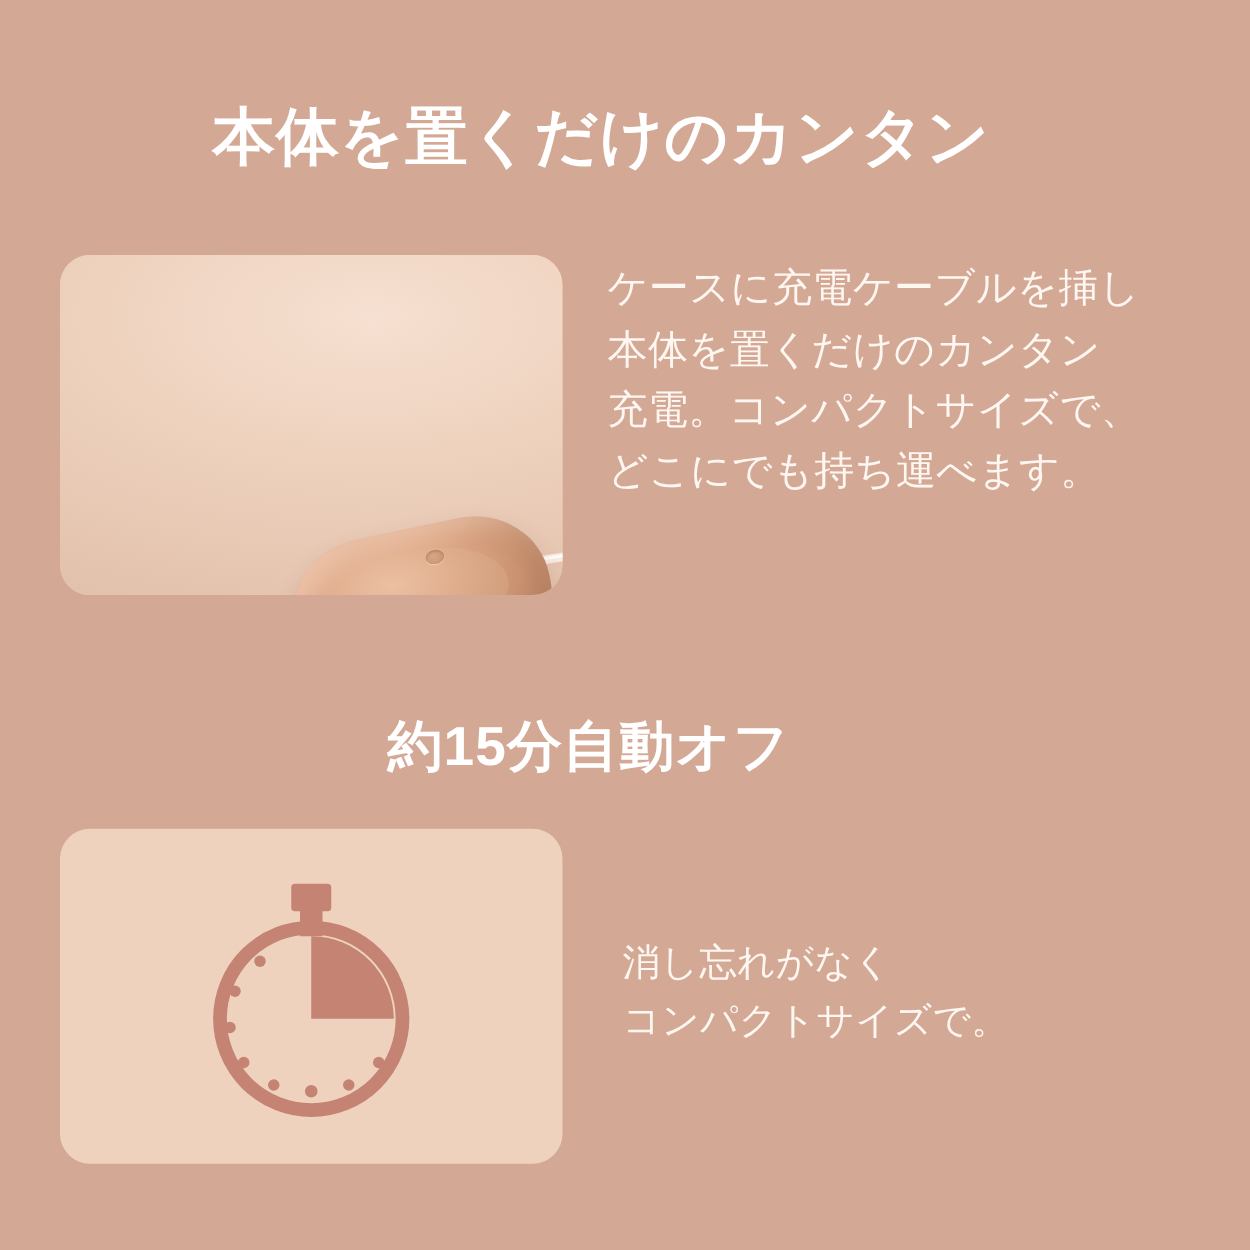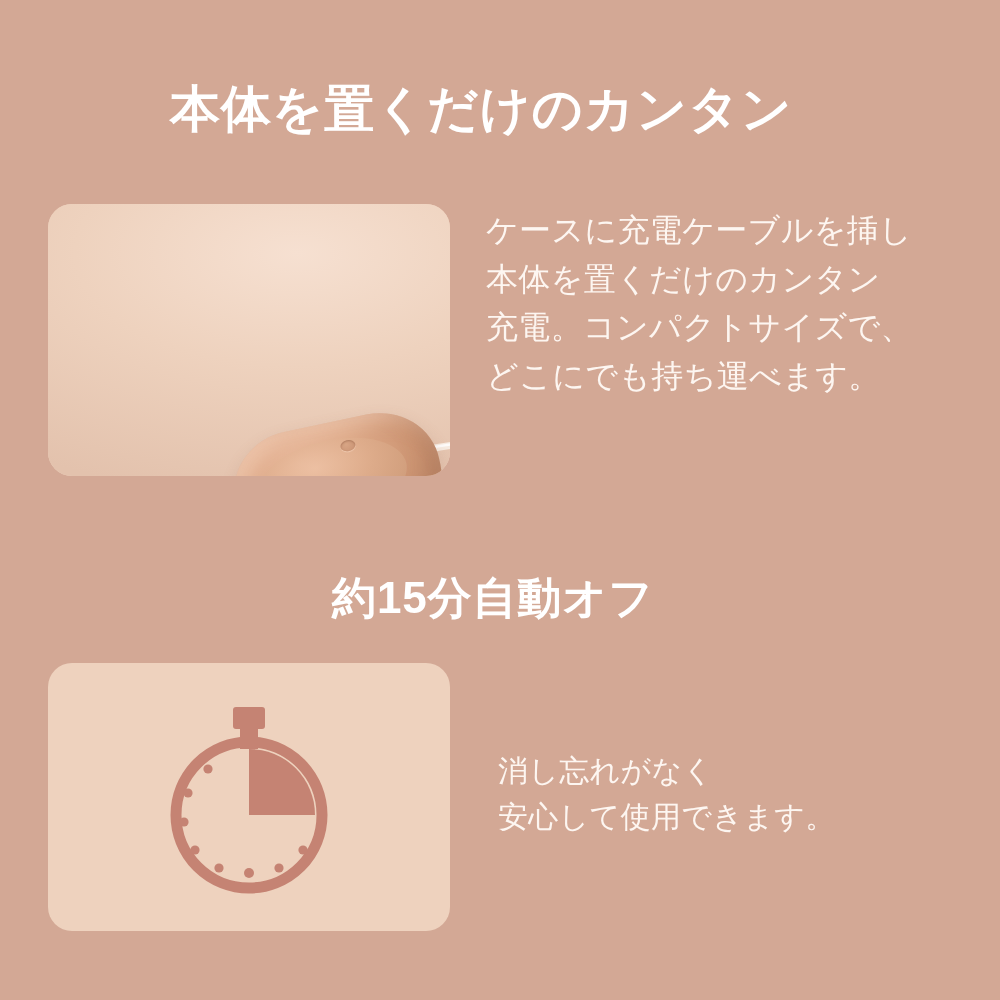--- a/index.html
+++ b/index.html
@@ -28,21 +28,21 @@
     letter-spacing: 0.02em;
     white-space: nowrap;
     line-height: 1;
   }
   .heading-1 {
     left: 170px;
     top: 84px;
     font-size: 50px;
   }
   .heading-2 {
-    left: 332px;
+    left: 310px;
     top: 576px;
     font-size: 44px;
   }
 
   
   .body-copy {
     position: absolute;
     color: #fdf6f1;
     font-weight: 300;
     line-height: 1.52;
@@ -198,15 +198,15 @@
           <circle cx="34" cy="96" r="4.6"></circle>
           <circle cx="54" cy="72" r="4.6"></circle>
           <circle cx="125" cy="171" r="4.6"></circle>
           <circle cx="149" cy="153" r="4.6"></circle>
         </g>
       </svg>
     </div>
   </div>
 
   <div class="body-copy copy-bottom">消し忘れがなく
-安心して使用できます。</div>
+コンパクトサイズで。</div>
 
 </div>
 
 </body></html>

